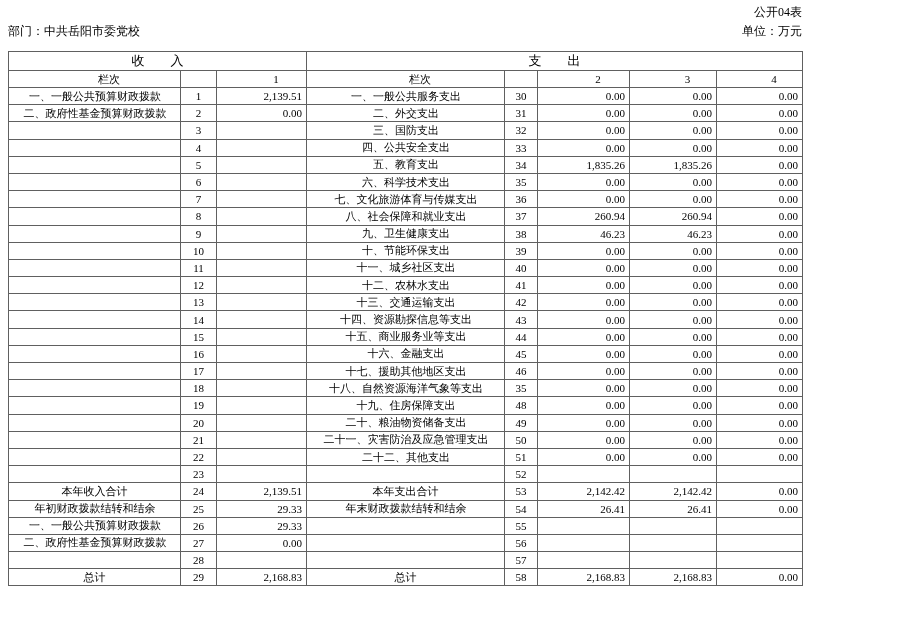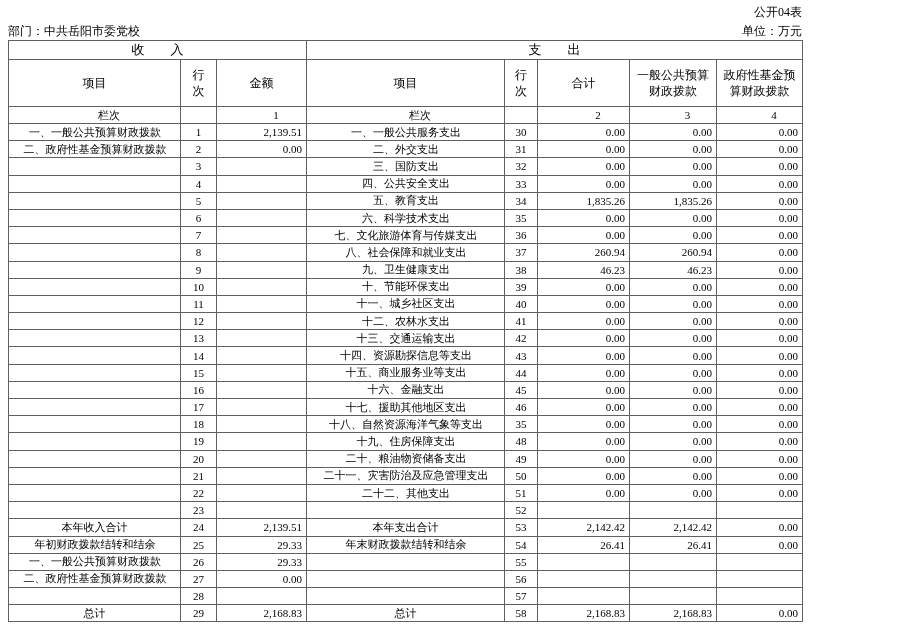--- a/index.html
+++ b/index.html
@@ -9,21 +9,21 @@
     font-family: "Liberation Serif", "DejaVu Serif", serif;
     color: #000000;
     overflow: hidden;
   }
   .page { position: relative; width: 898px; height: 501px; background: #fff; }
   .doc { position: absolute; left: 8px; top: 4px; width: 794px; }
 
   .code-line { text-align: right; font-size: 12px; line-height: 16px; height: 17px; }
   .meta-line {
     display: flex; justify-content: space-between; align-items: flex-end;
-    font-size: 12px; line-height: 15px; height: 18px; margin-bottom: 1px;
+    font-size: 12px; line-height: 15px; height: 18px; margin-bottom: 12px;
   }
 
   table.budget {
     border-collapse: collapse; table-layout: fixed;
     width: 794px;
   }
   table.budget td, table.budget th {
     border: 1px solid #606060;
     overflow: hidden; white-space: nowrap;
     font-weight: normal;
@@ -70,32 +70,20 @@
           <col style="width:33px">
           <col style="width:92px">
         <col style="width:87px">
           <col style="width:86px">
       </colgroup>
       <thead>
         <tr class="section-row">
           <th colspan="3">收　　入</th>
           <th colspan="5">支　　出</th>
         </tr>
-        <tr class="header-row">
-          <th>项目</th>
-          <th>行
-次</th>
-          <th>金额</th>
-          <th>项目</th>
-          <th>行
-次</th>
-          <th>合计</th>
-          <th class="wrap-header">一般公共预算财政拨款</th>
-          <th class="wrap-header">政府性基金预算财政拨款</th>
-        </tr>
         <tr class="index-row">
           <td>栏次</td>
           <td></td>
           <td>1</td>
           <td>栏次</td>
           <td></td>
           <td>2</td>
           <td>3</td>
           <td>4</td>
         </tr>

